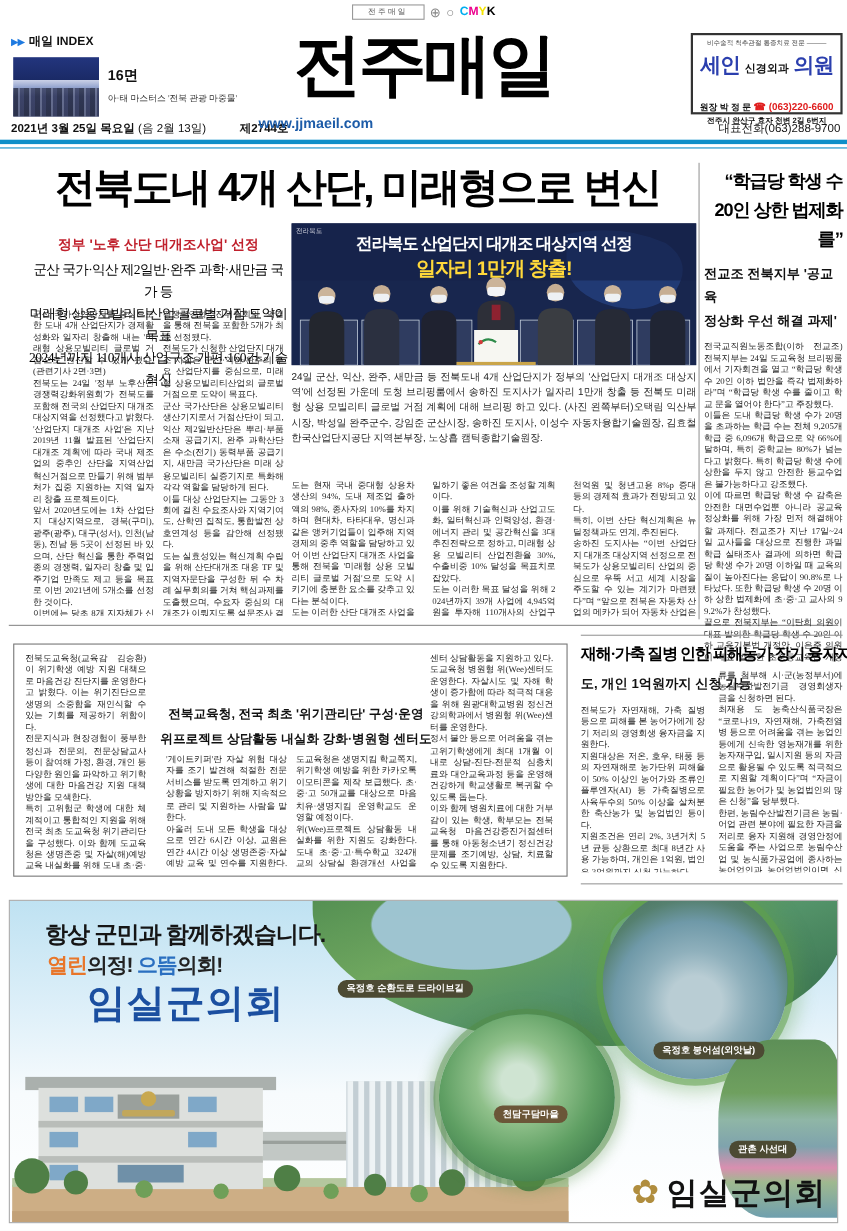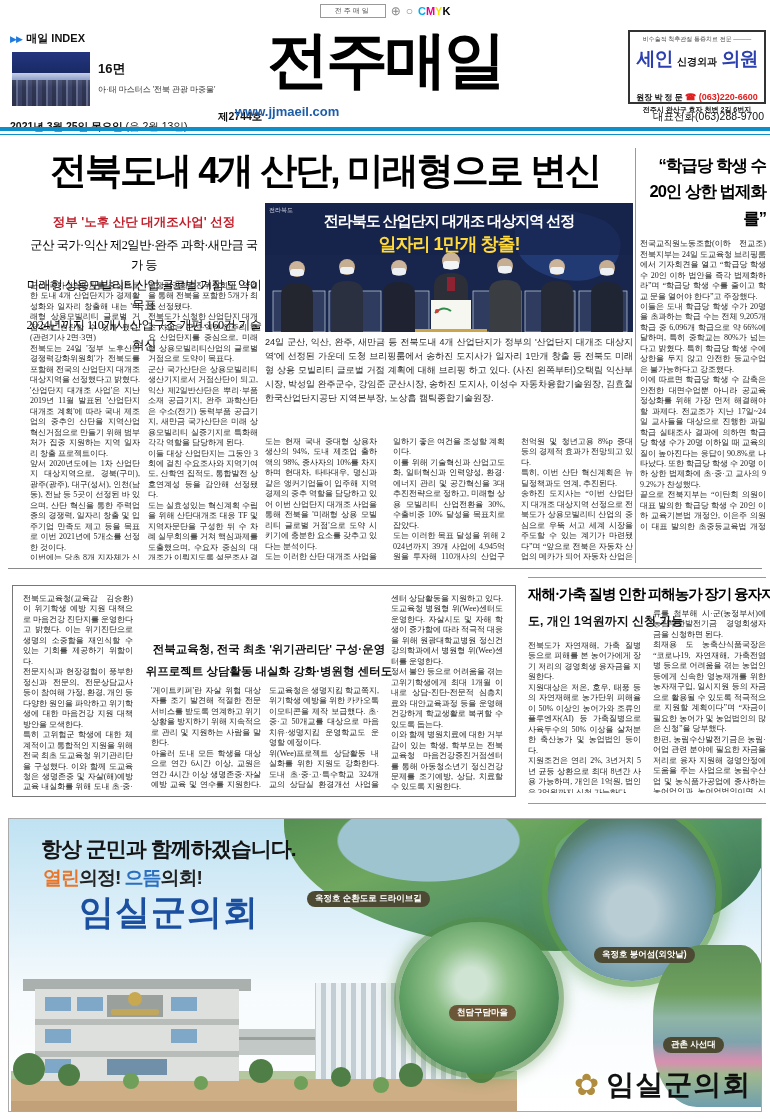--- a/index.html
+++ b/index.html
@@ -13,21 +13,21 @@
 .pb-reg{font-size:12px;color:#888;line-height:1}
 .pb-cmyk{font-size:11px;font-weight:900;letter-spacing:0}
 .pb-c{color:#00aeef}.pb-m{color:#ec008c}.pb-y{color:#f5e400}.pb-k{color:#000}
 
 .idx-arrows{color:#1f7ae0;font-size:9px;letter-spacing:-1px}
 .idx-label{font-size:11px;font-weight:700}
 .idx-thumb{position:absolute;left:12px;top:52px;width:78px;height:54px;background:linear-gradient(180deg,#23357e 0%,#1a2a66 38%,#c8cfe6 39%,#8fa0cc 52%,#46548e 66%,#303a63 100%);overflow:hidden}
 .idx-thumb:after{content:"";position:absolute;left:0;right:0;bottom:0;height:26px;background:repeating-linear-gradient(90deg,#2a2f45 0 4px,#6c7390 4px 6px,#3a4060 6px 10px);opacity:.8}
 .idx-page{position:absolute;left:98px;top:60px;font-size:13px;font-weight:800}
 .idx-cap{position:absolute;left:98px;top:84px;font-size:8px;color:#333;font-family:"Liberation Serif",serif}
-.dateline{position:absolute;left:10px;top:120px;font-size:10.5px;color:#111}
+.dateline{position:absolute;left:10px;top:110px;font-size:10.5px;color:#111}
 .dateline b{font-weight:800}
 .issue{position:absolute;left:218px;top:110px;font-size:10.5px;font-weight:700}
 .masthead{position:absolute;left:235px;top:26px;width:300px;text-align:center;font-size:62px;font-weight:900;letter-spacing:-3px;line-height:1.1;color:#000}
 .website{position:absolute;left:235px;top:104px;width:300px;text-align:left;font-size:13px;font-weight:800;color:#1d5ca8}
 .adbox{position:absolute;left:628px;top:30px;width:138px;height:74px;border:2px solid #333;padding:3px 4px;text-align:center}
 .adbox .tag{font-size:6px;color:#444;white-space:nowrap;overflow:hidden}
 .adbox .brand{margin-top:2px;white-space:nowrap}
 .adbox .b-big{font-size:19px;font-weight:900;color:#2b3fae;letter-spacing:-1px}
 .adbox .b-mid{font-size:10px;font-weight:800;color:#111}
 .adbox .dir{font-size:8px;margin-top:20px;font-weight:700}
@@ -204,20 +204,22 @@
     <div class="colB body-text" style="left:521px">천억원 및 청년고용 8%p 증대 등의 경제적 효과가 전망되고 있다.
 특히, 이번 산단 혁신계획은 뉴딜정책과도 연계, 추진된다.
 송하진 도지사는 “이번 산업단지 대개조 대상지역 선정으로 전북도가 상용모빌리티 산업의 중심으로 우뚝 서고 세계 시장을 주도할 수 있는 계기가 마련됐다”며 “앞으로 전북은 자동차 산업의 메카가 되어 자동차 산업은 물론 연관기업의 성장으로 지역발전에도 큰 역할을 할 것”이라고 밝혔다.    /유호실 기자</div>
 
     <div class="vline"></div>
     <div class="hline-main"></div>
 
     <div class="rart-top">
       <div class="rt-head">“학급당 학생 수
 20인 상한 법제화를”</div>
+      <div class="rt-sub">전교조 전북지부 '공교육
+정상화 우선 해결 과제'</div>
       <div class="rt-body body-text">전국교직원노동조합(이하 전교조) 전북지부는 24일 도교육청 브리핑룸에서 기자회견을 열고 “학급당 학생 수 20인 이하 법안을 즉각 법제화하라”며 “학급당 학생 수를 줄이고 학교 문을 열어야 한다”고 주장했다.
 이들은 도내 학급당 학생 수가 20명을 초과하는 학급 수는 전체 9,205개 학급 중 6,096개 학급으로 약 66%에 달하며, 특히 중학교는 80%가 넘는다고 밝혔다. 특히 학급당 학생 수에 상한을 두지 않고 안전한 등교수업은 불가능하다고 강조했다.
 이에 따르면 학급당 학생 수 감축은 안전한 대면수업뿐 아니라 공교육 정상화를 위해 가장 먼저 해결해야 할 과제다. 전교조가 지난 17일~24일 교사들을 대상으로 진행한 과밀학급 실태조사 결과에 의하면 학급당 학생 수가 20명 이하일 때 교육의 질이 높아진다는 응답이 90.8%로 나타났다. 또한 학급당 학생 수 20명 이하 상한 법제화에 초·중·고 교사의 99.2%가 찬성했다.
 끝으로 전북지부는 “이탄희 의원이 대표 발의한 학급당 학생 수 20인 이하 교육기본법 개정안, 이은주 의원이 대표 발의한 초중등교육법 개정안이 아직도 법안심사소위원회를 통과하지 못하고 있다”며 “국회는 학급당 학생 수 20인 이하 법안을 즉각 통과시켜야 한다”고 요구했다.    /장은성 기자</div>
     </div>
   </div>
 
   <div class="sec-mid">
     <div class="rline-t"></div>
 

